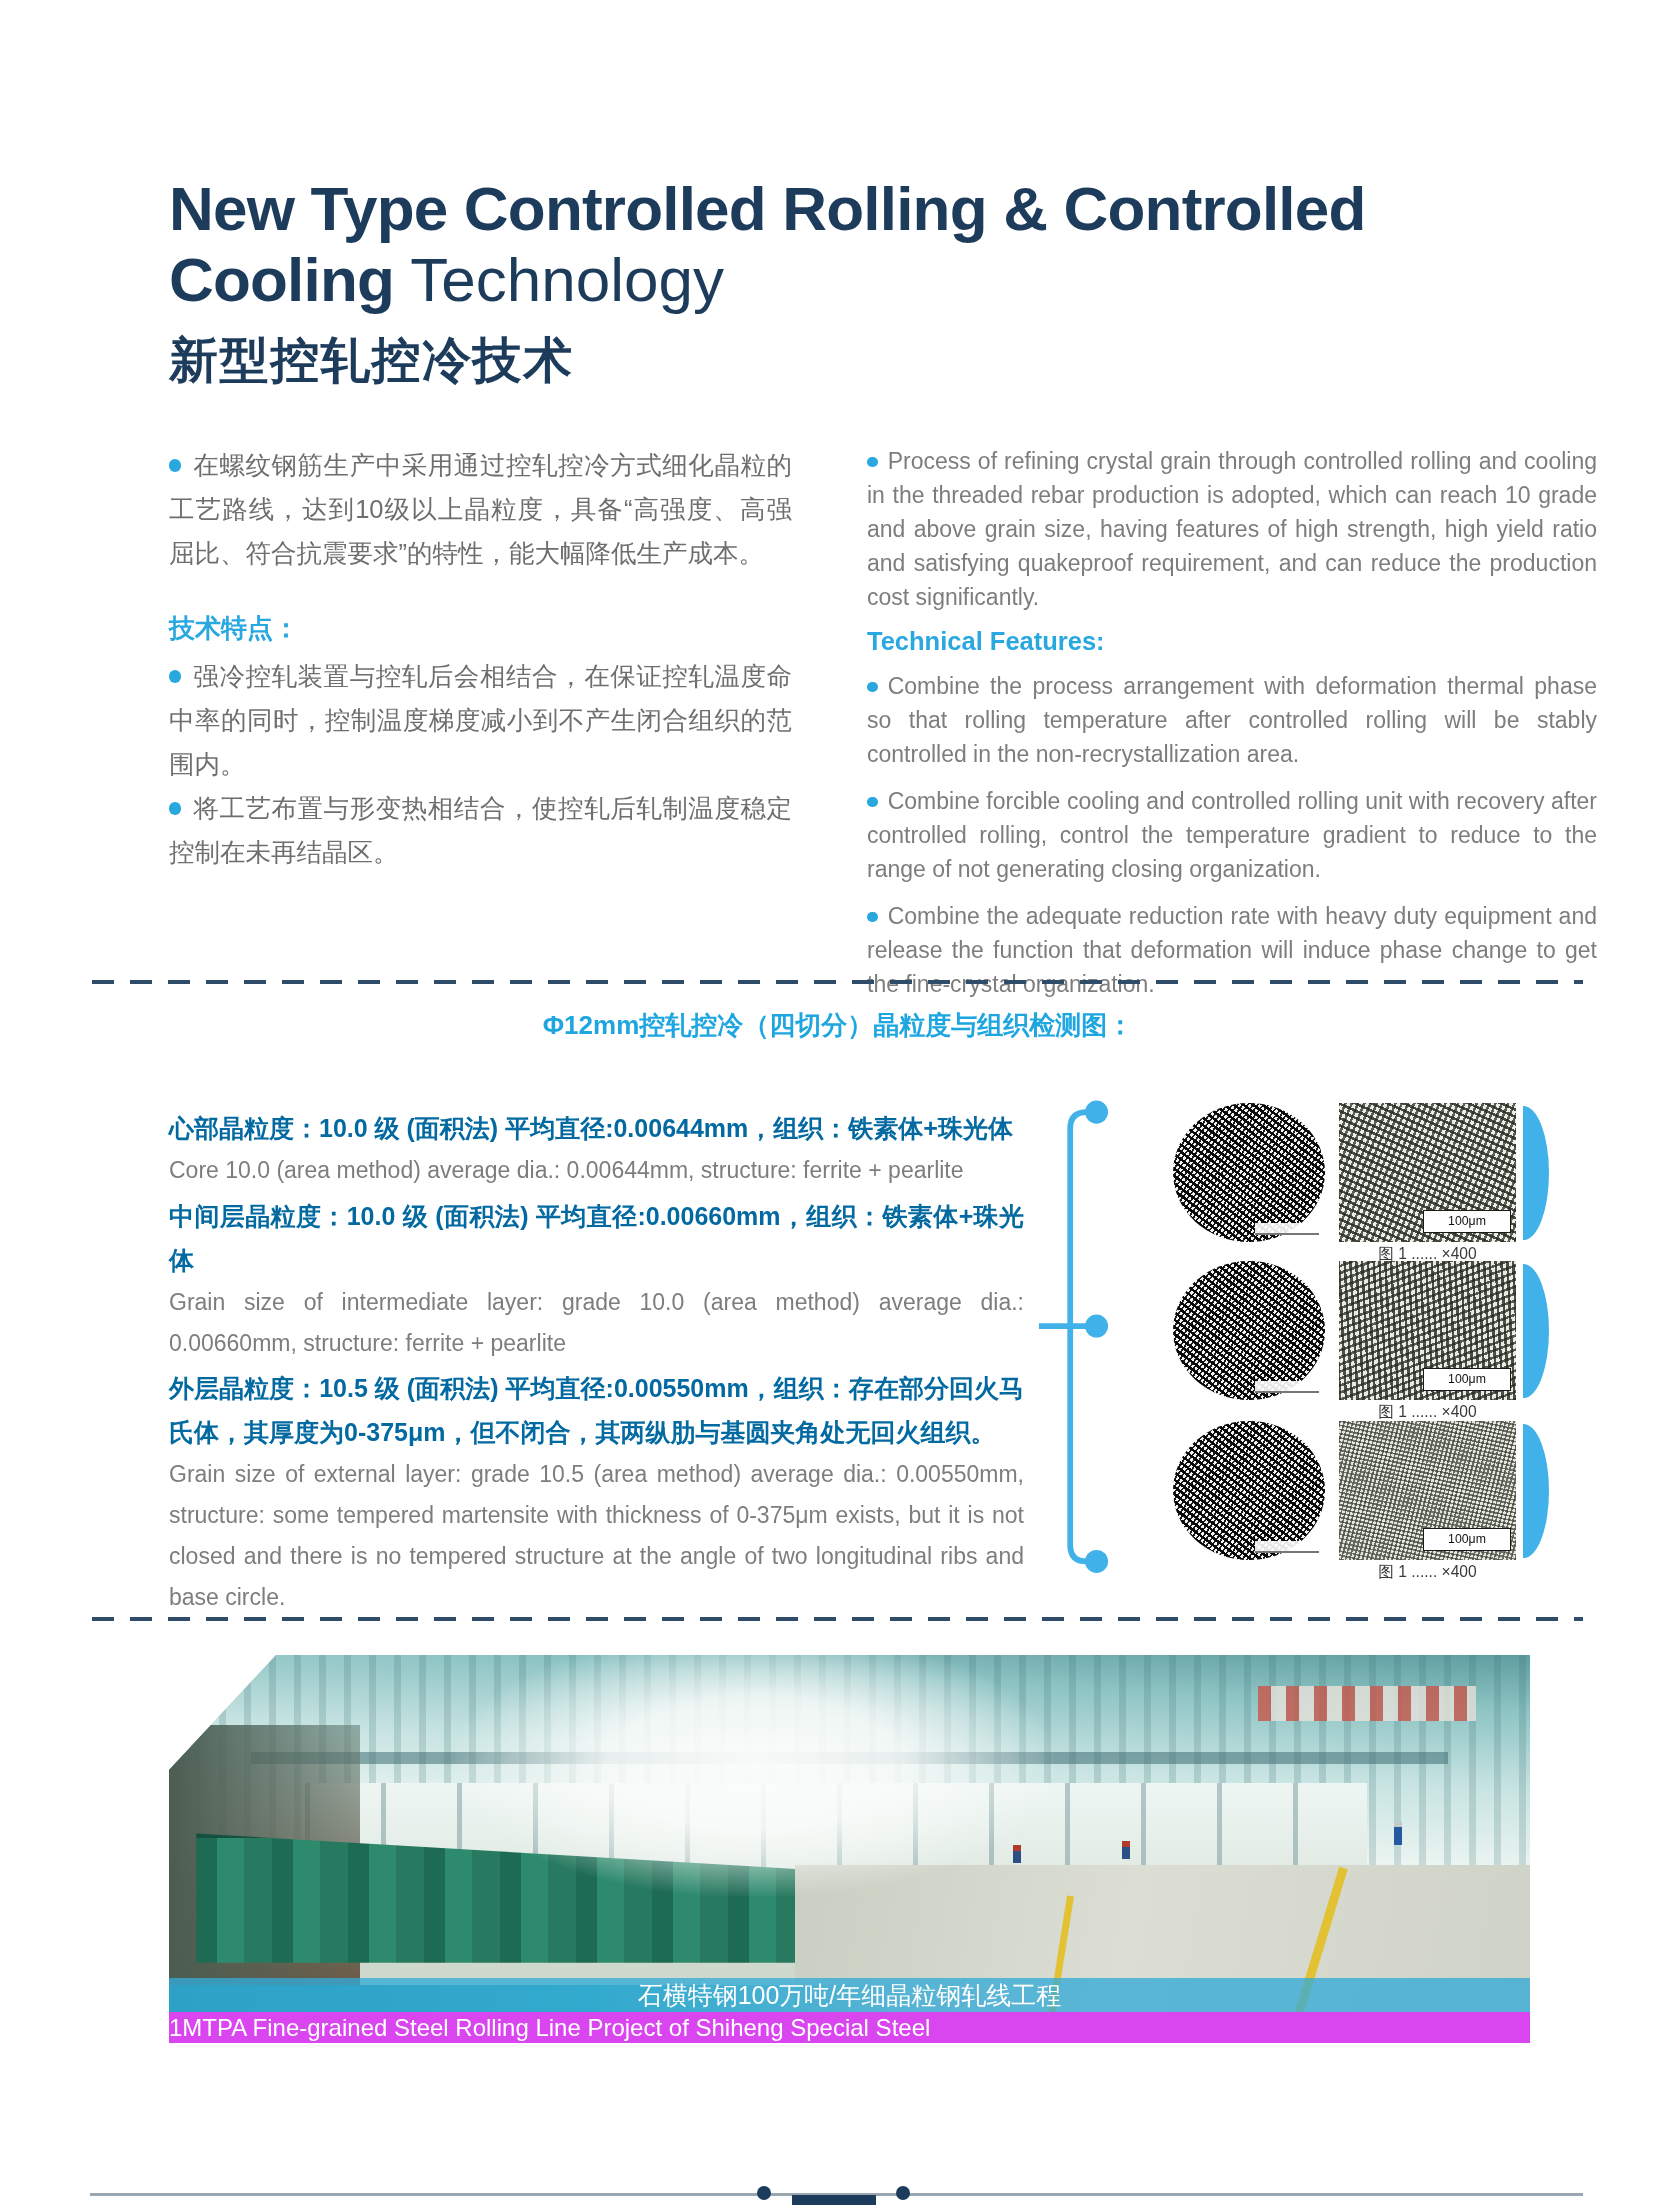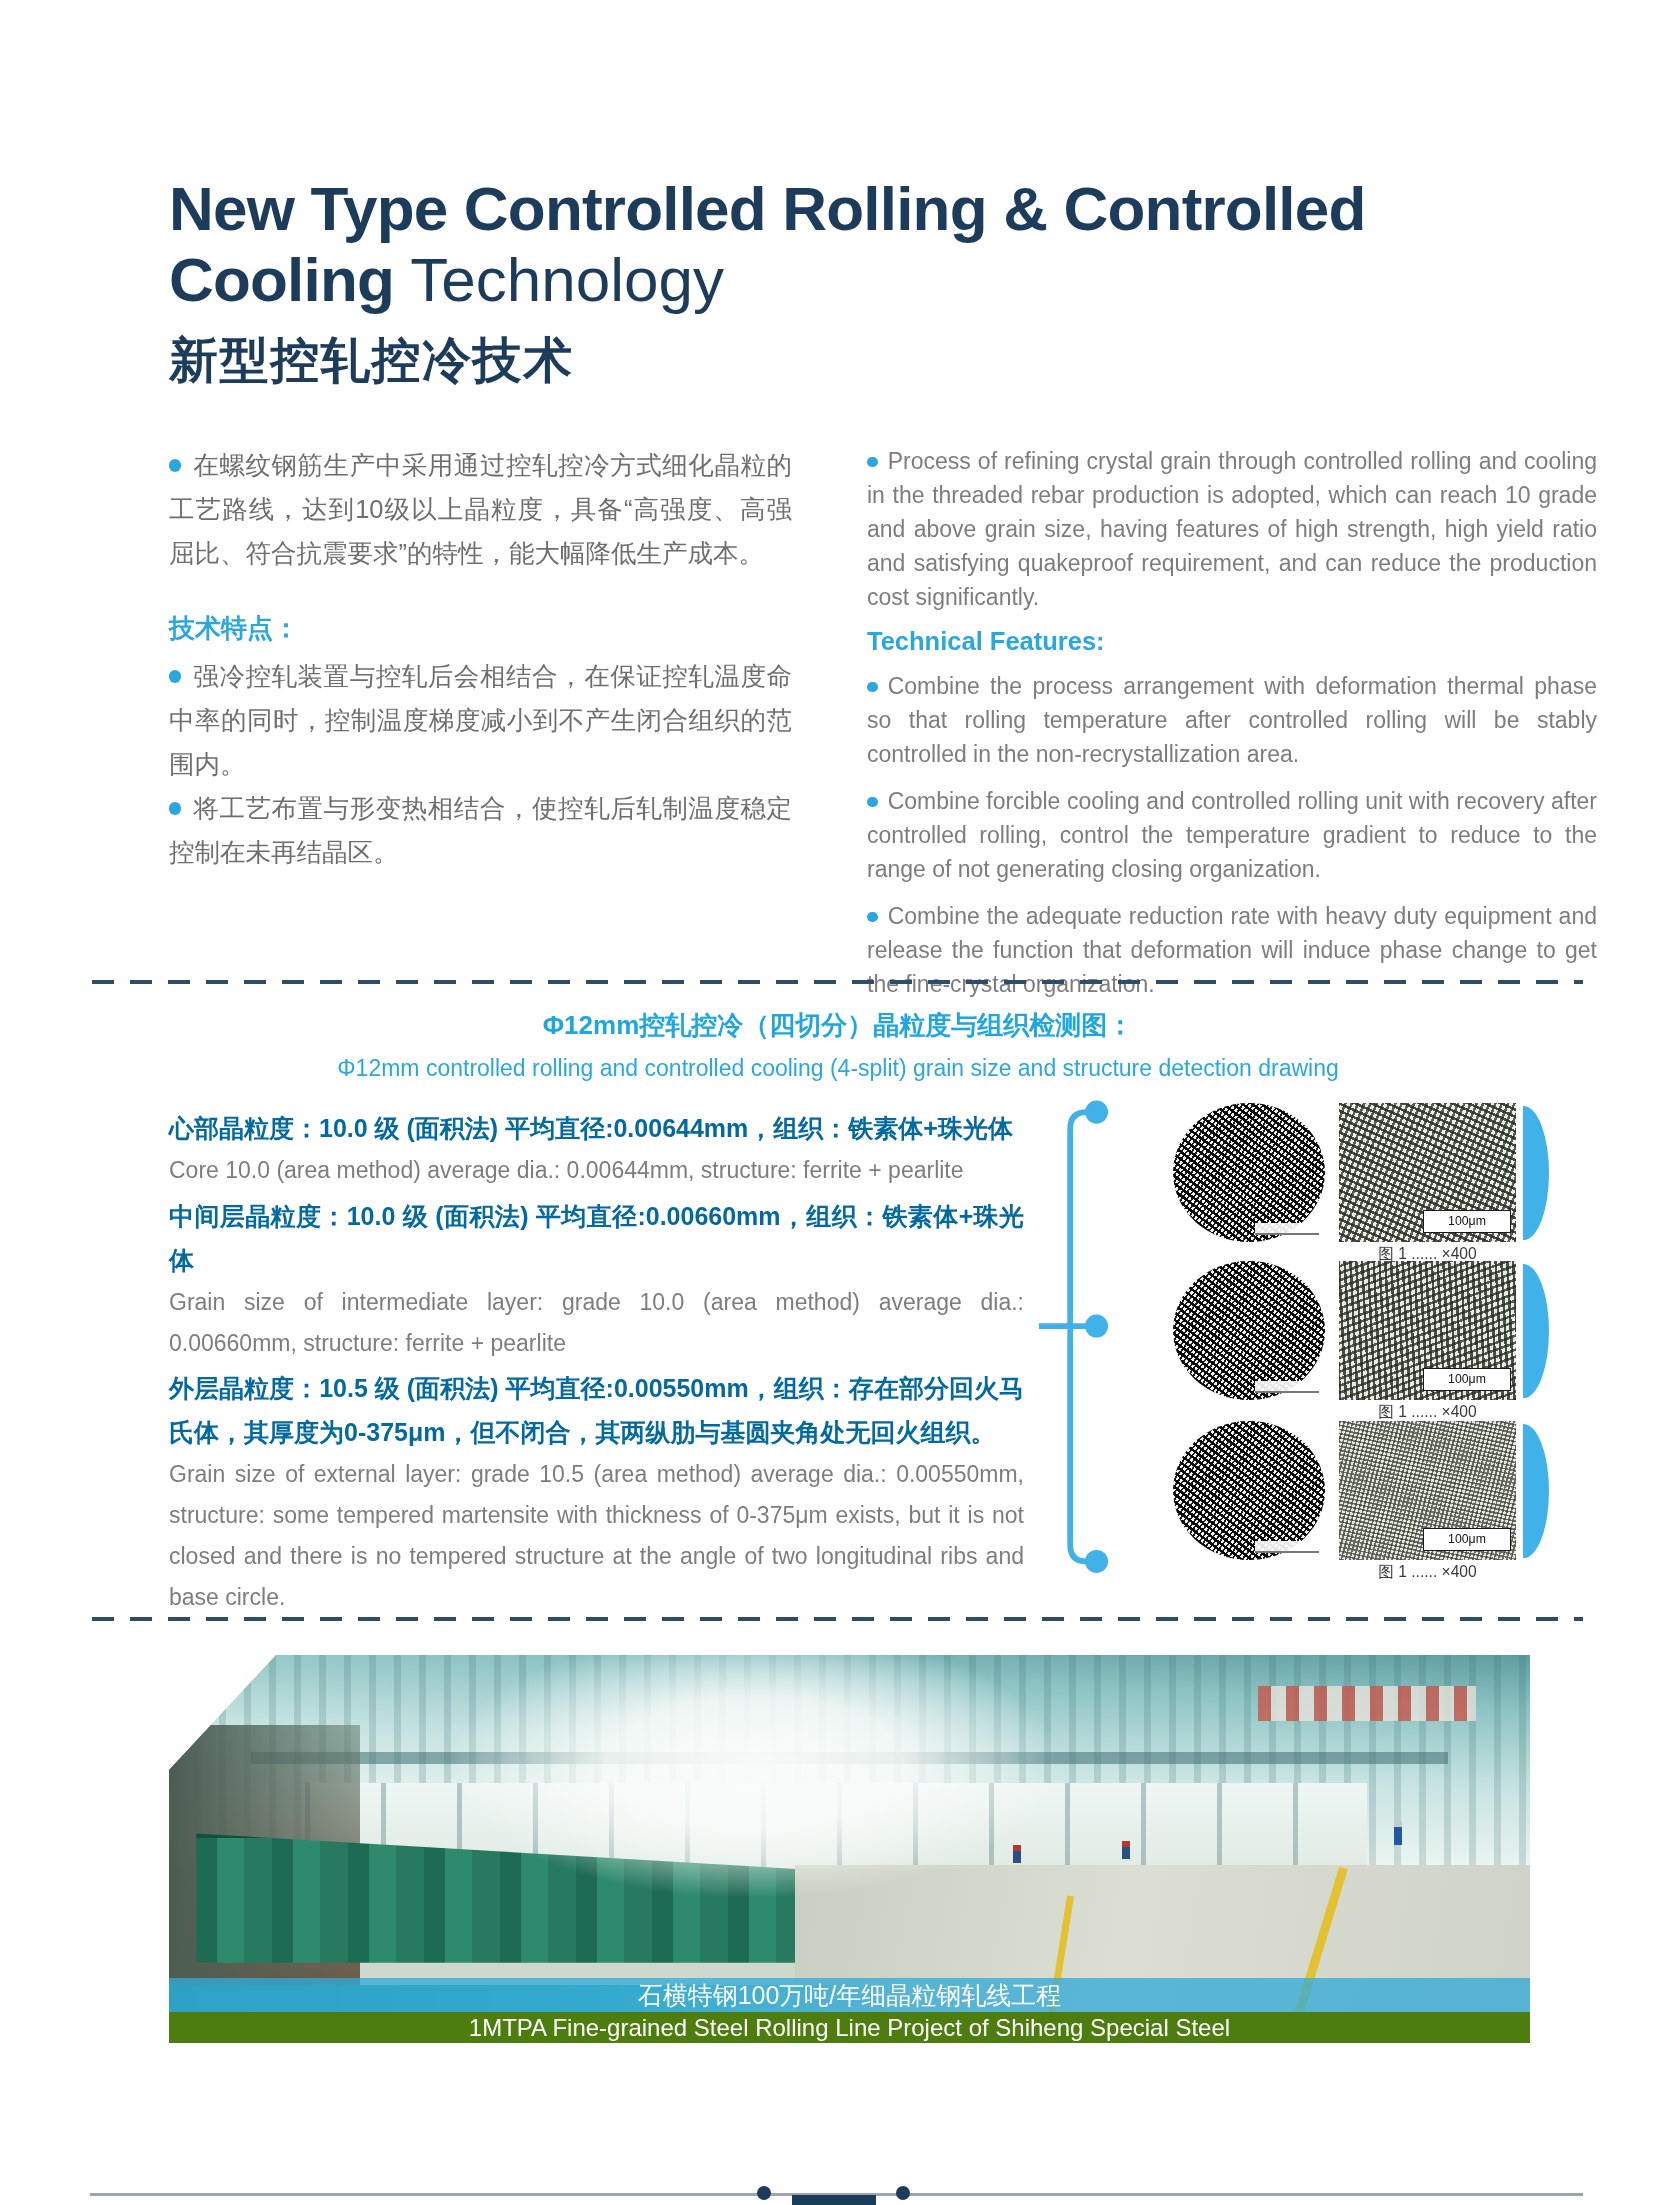--- a/index.html
+++ b/index.html
@@ -104,22 +104,22 @@
   .yl2{left:66%;top:62%;width:7.4px;height:42%;transform:rotate(9deg);}
   .ph-walkway{left:0;top:85%;width:54%;height:15%;
     background:linear-gradient(90deg,#17808a,#2aa7ac 58%,rgba(42,167,172,0));}
   .ph-steam{left:21%;top:0;width:44%;height:62%;
     background:radial-gradient(ellipse at 50% 45%,rgba(252,253,252,.97) 0%,rgba(250,252,250,.85) 35%,rgba(250,252,250,0) 72%);}
   .wk{position:absolute;width:8.2px;height:18px;background:linear-gradient(180deg,#b03a2c 35%,#2c4f86 35%);}
   .wk1{left:62%;top:49%}.wk2{left:70%;top:48%}
   .wk3{left:90%;top:43%;height:23px;background:linear-gradient(180deg,#c4c9cc 20%,#2458a0 20%);}
   .cap-cn{position:absolute;left:0;right:0;bottom:31px;height:34px;background:rgba(52,170,215,.78);
     color:#fff;font-size:25px;line-height:34px;text-align:center;}
-  .cap-en{position:absolute;left:0;right:0;bottom:0;height:31px;background:#4d7c0f;
-    color:#fff;font-size:24px;line-height:31px;text-align:center;}
+  .cap-en{position:absolute;left:0;right:0;bottom:0;height:31px;background:#d946ef;
+    color:#fff;font-size:24px;line-height:31px;}
 
   
   .f-line{position:absolute;left:90px;top:2193px;width:1493px;height:2.5px;background:#9aa7b0;}
   .f-dot{position:absolute;top:2186px;width:14px;height:14px;border-radius:50%;background:#1d3c5c;}
   .fd1{left:757px}.fd2{left:896px}
   .f-box{position:absolute;left:792px;top:2195px;width:84px;height:10px;background:#1d3c5c;}
 </style>
 </head>
 <body>
 
@@ -142,21 +142,20 @@
     <p class="p-en"><span class="dot sm"></span><span>Process of refining crystal grain through controlled rolling and cooling in the threaded rebar production is adopted, which can reach 10 grade and above grain size, having features of high strength, high yield ratio and satisfying quakeproof requirement, and can reduce the production cost significantly.</span></p>
     <div class="en-heading">Technical Features:</div>
     <p class="p-en b"><span class="dot sm"></span><span>Combine the process arrangement with deformation thermal phase so that rolling temperature after controlled rolling will be stably controlled in the non-recrystallization area.</span></p>
     <p class="p-en b"><span class="dot sm"></span><span>Combine forcible cooling and controlled rolling unit with recovery after controlled rolling, control the temperature gradient to reduce to the range of not generating closing organization.</span></p>
     <p class="p-en b"><span class="dot sm"></span><span>Combine the adequate reduction rate with heavy duty equipment and release the function that deformation will induce phase change to get the fine-crystal organization.</span></p>
   </div>
 
   <div class="dash dash1"></div>
 
   <div class="det-cn">Φ12mm控轧控冷（四切分）晶粒度与组织检测图：</div>
-  <div class="det-en">Φ12mm controlled rolling and controlled cooling (4-split) grain size and structure detection drawing</div>
 
   <div class="grain">
     <p class="g-cn">心部晶粒度：10.0 级 (面积法) 平均直径:0.00644mm，组织：铁素体+珠光体</p>
     <p class="g-en">Core 10.0 (area method) average dia.: 0.00644mm, structure: ferrite + pearlite</p>
     <p class="g-cn">中间层晶粒度：10.0 级 (面积法) 平均直径:0.00660mm，组织：铁素体+珠光体</p>
     <p class="g-en">Grain size of intermediate layer: grade 10.0 (area method) average dia.: 0.00660mm, structure: ferrite + pearlite</p>
     <p class="g-cn">外层晶粒度：10.5 级 (面积法) 平均直径:0.00550mm，组织：存在部分回火马氏体，其厚度为0-375μm，但不闭合，其两纵肋与基圆夹角处无回火组织。</p>
     <p class="g-en">Grain size of external layer: grade 10.5 (area method) average dia.: 0.00550mm, structure: some tempered martensite with thickness of 0-375μm exists, but it is not closed and there is no tempered structure at the angle of two longitudinal ribs and base circle.</p>
   </div>
 

